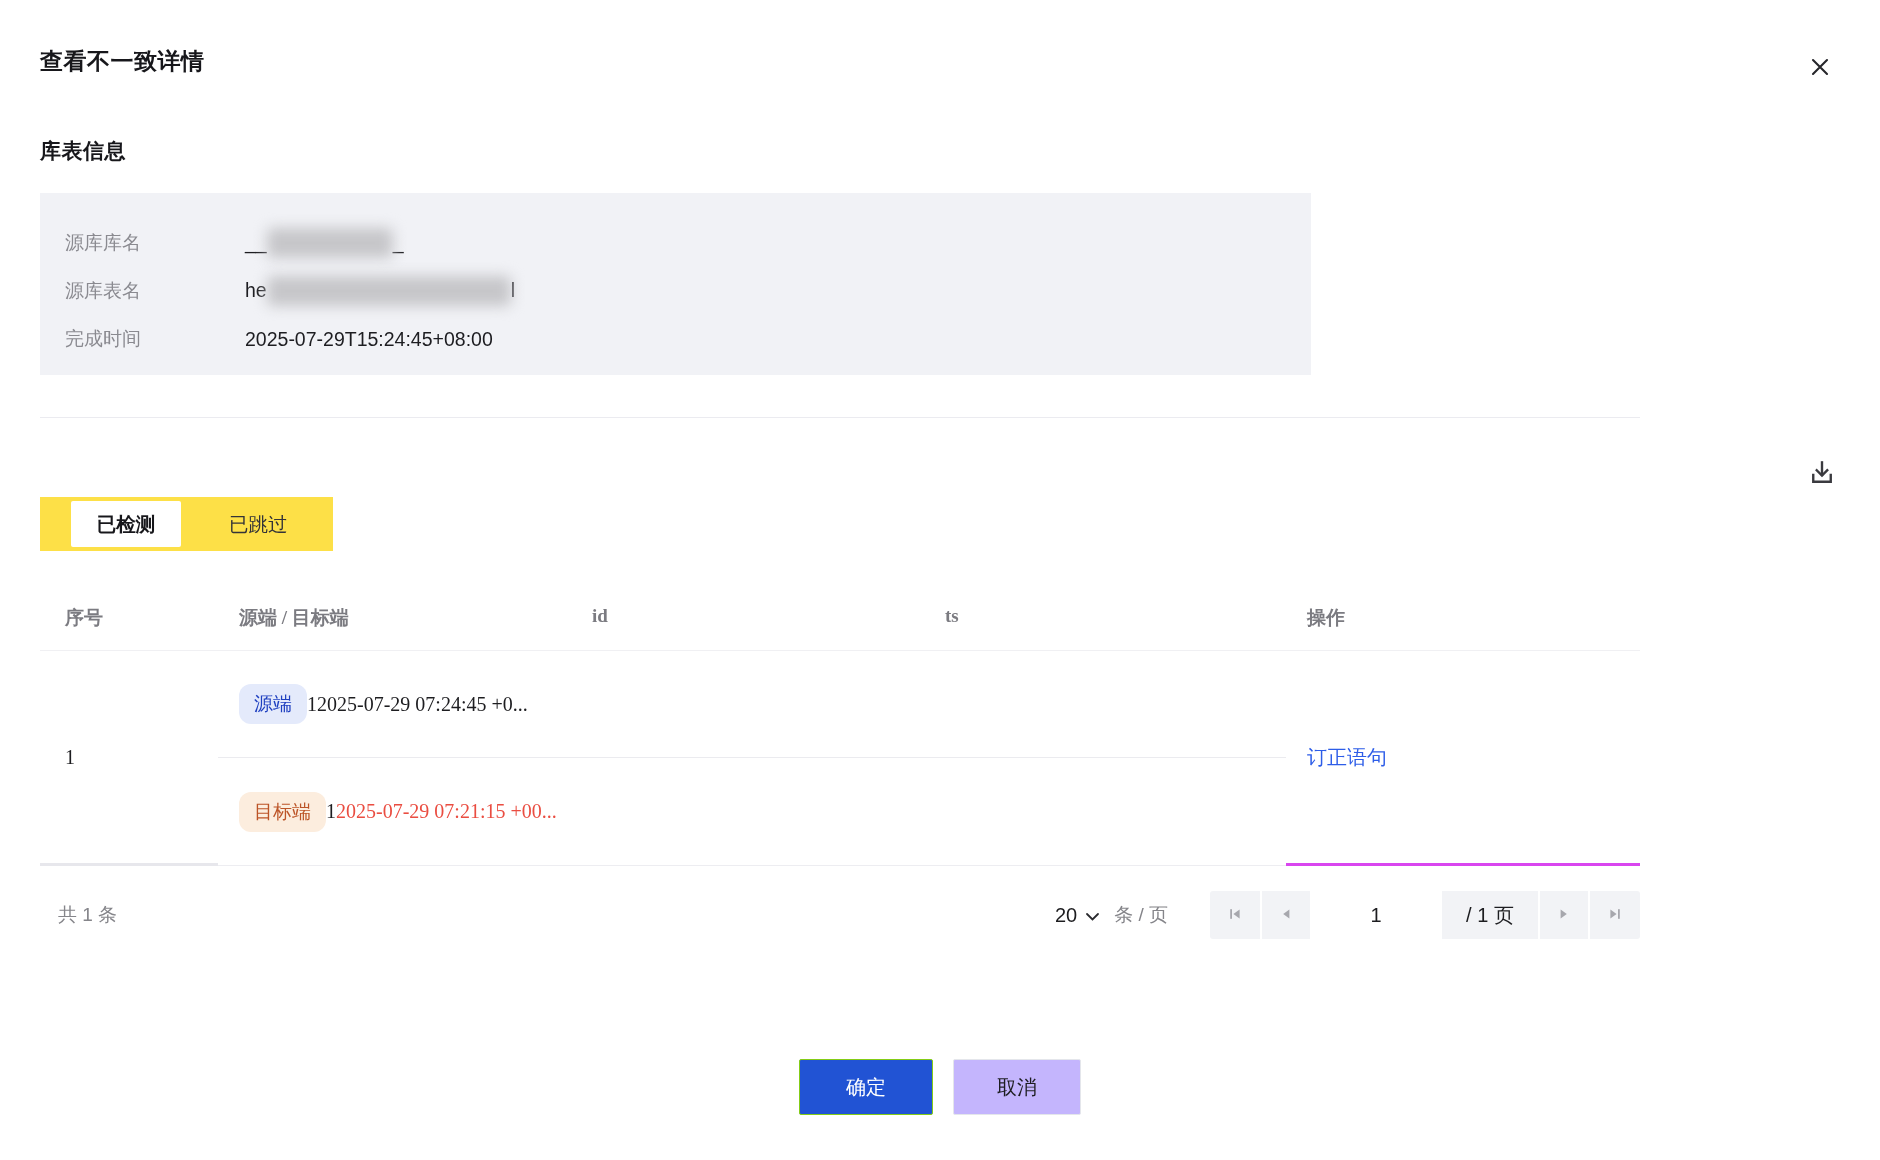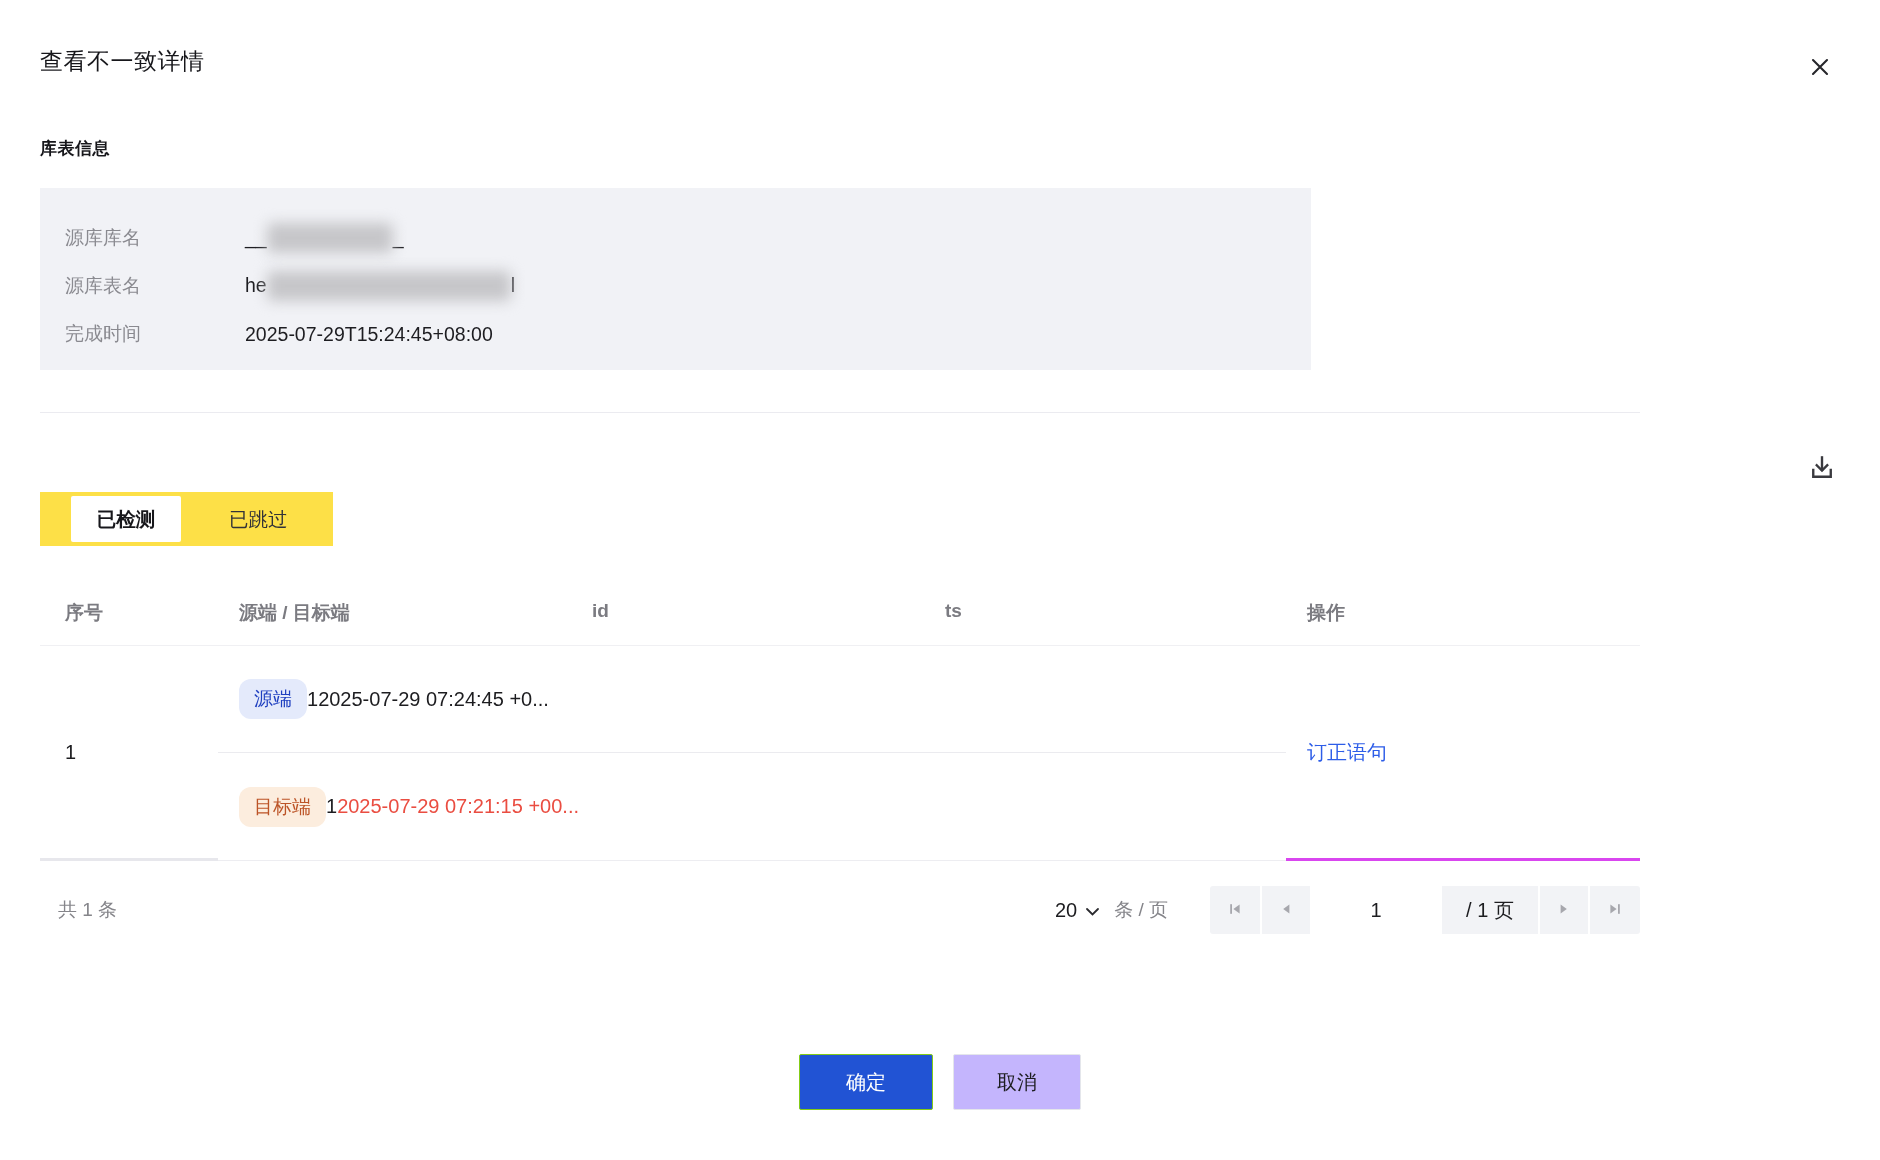--- a/index.html
+++ b/index.html
@@ -2,26 +2,26 @@
 <html><head>
 <meta charset="utf-8">
 <style>
   * { margin:0; padding:0; box-sizing:border-box; }
   html,body { width:1880px; height:1160px; background:#ffffff; overflow:hidden;
               font-family:"Liberation Sans","DejaVu Sans",sans-serif; color:#1c1c20; }
   .dialog { position:relative; width:1880px; height:1160px; padding:0 40px; }
 
   
   .dlg-header { padding-top:46px; display:flex; justify-content:space-between; align-items:flex-start; }
-  .dlg-title { font-size:23px; font-weight:400; color:#17171b; letter-spacing:0.5px; }
+  .dlg-title { font-size:23px; font-weight:700; color:#17171b; letter-spacing:0.5px; }
   .close-btn { position:absolute; top:52px; right:44px; width:32px; height:32px;
                display:flex; align-items:center; justify-content:center; cursor:pointer; background:none; border:none; }
 
   
-  .section-title { margin-top:60px; font-size:17px; font-weight:700; color:#17171b; letter-spacing:0.5px; }
+  .section-title { margin-top:60px; font-size:21px; font-weight:700; color:#17171b; letter-spacing:0.5px; }
 
   
   .info-box { margin-top:28px; width:1271px; height:182px; background:#f1f2f6; padding:26px 0 0 25px; }
   .info-row { display:flex; align-items:center; height:48px; }
   .info-label { width:180px; font-size:19px; color:#8a8a90; }
   .info-value { font-size:19.5px; color:#1d1d21; }
   .redacted { display:inline-block; vertical-align:-9px; height:30px; background:#c6c6c9;
               border-radius:5px; filter:blur(7px); }
   .red-1 { width:126px; }
   .red-2 { width:244px; }
@@ -34,21 +34,21 @@
             background:none; border:none; cursor:pointer; }
 
   
   .seg { margin-top:5px; width:293px; height:54px; background:#fde047; display:flex; align-items:center; }
   .seg-tab { height:46px; display:flex; align-items:center; justify-content:center;
              font-size:19.5px; cursor:pointer; }
   .seg-tab.active { width:110px; margin-left:31px; background:#ffffff; font-weight:700; color:#17171b; border-radius:2px; }
   .seg-tab.inactive { margin-left:40px; padding:0 8px; color:#333338; }
 
   
-  .tbl { margin-top:34px; width:1600px; }
+  .tbl { margin-top:34px; width:1600px;font-family:Liberation Serif, serif; }
   .tbl-head { display:flex; height:66px; align-items:center; border-bottom:1px solid #f0f0f3;
               font-size:19px; font-weight:700; color:#7b7b81; }
   .col-idx { width:178px; padding-left:25px; }
   .mid { width:1068px; display:flex; padding-left:21px; }
   .mid .c-badge { width:353px; }
   .mid .c-id { width:353px; }
   .mid .c-ts { flex:1; }
   .col-act { width:354px; padding-left:21px; }
 
   .tbl-row { display:flex; }

